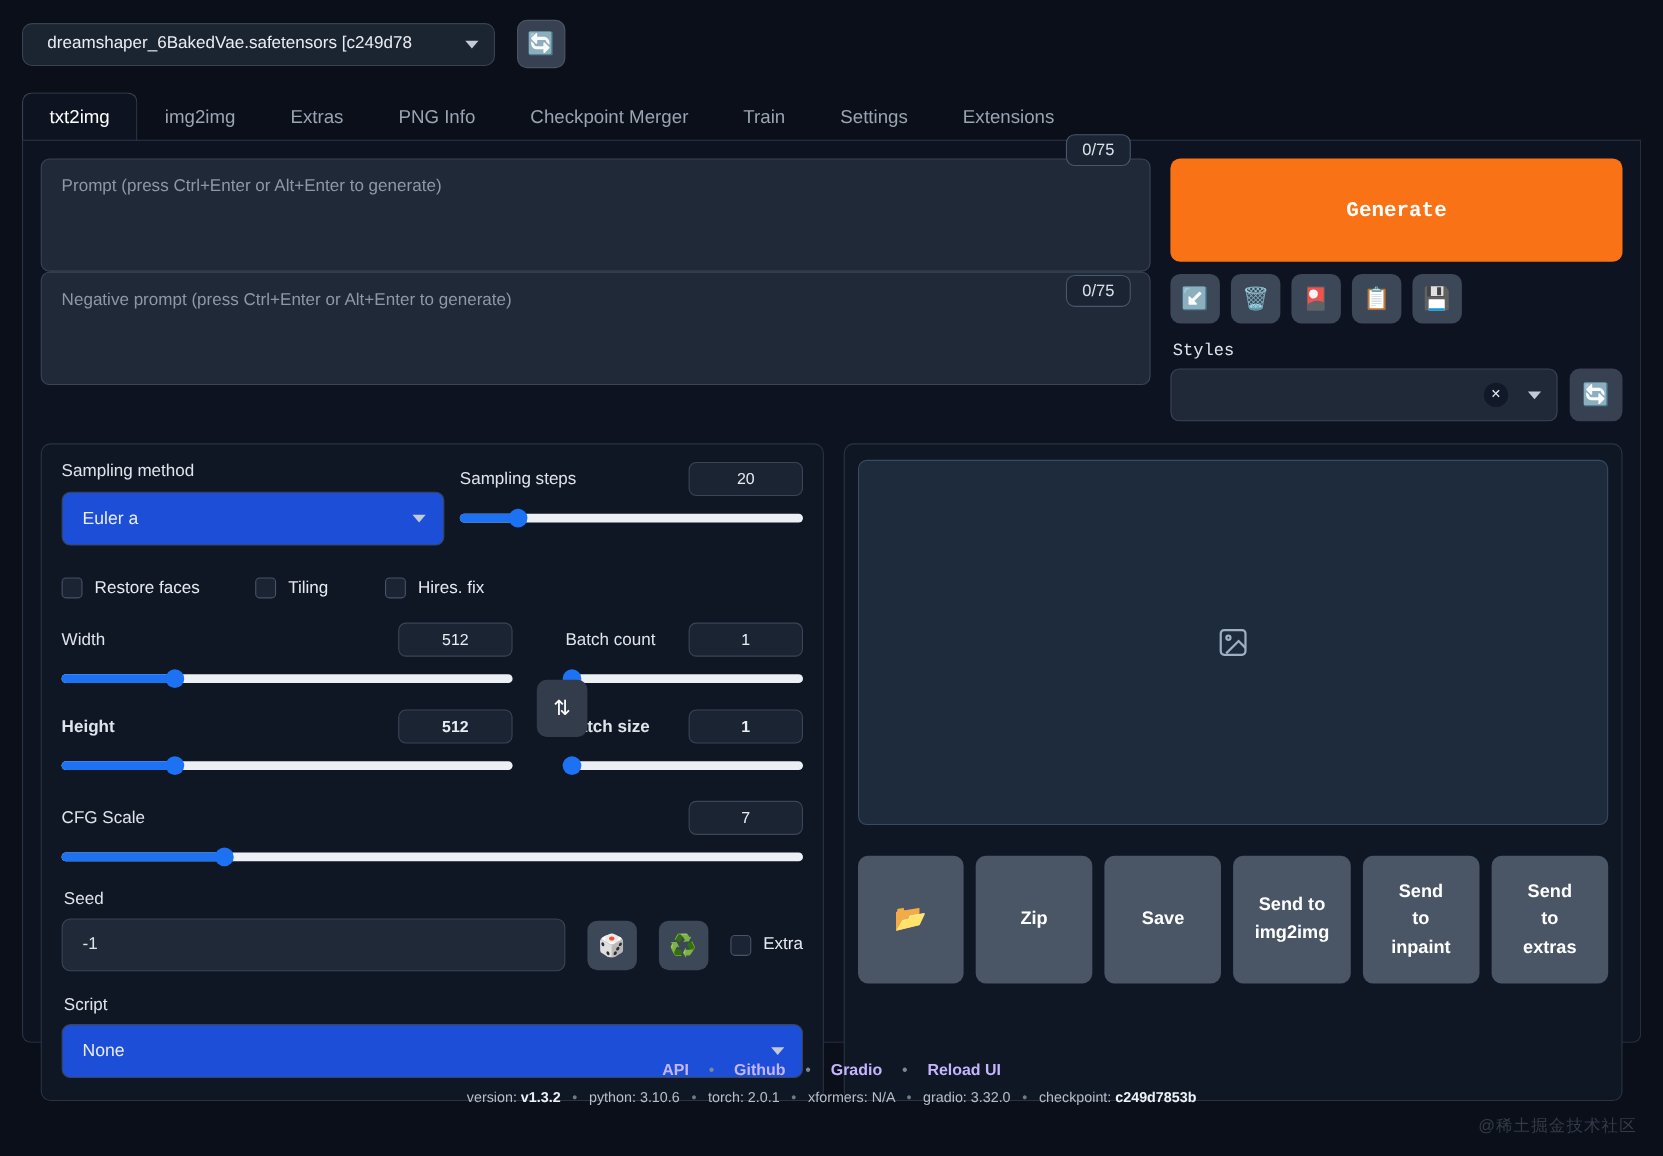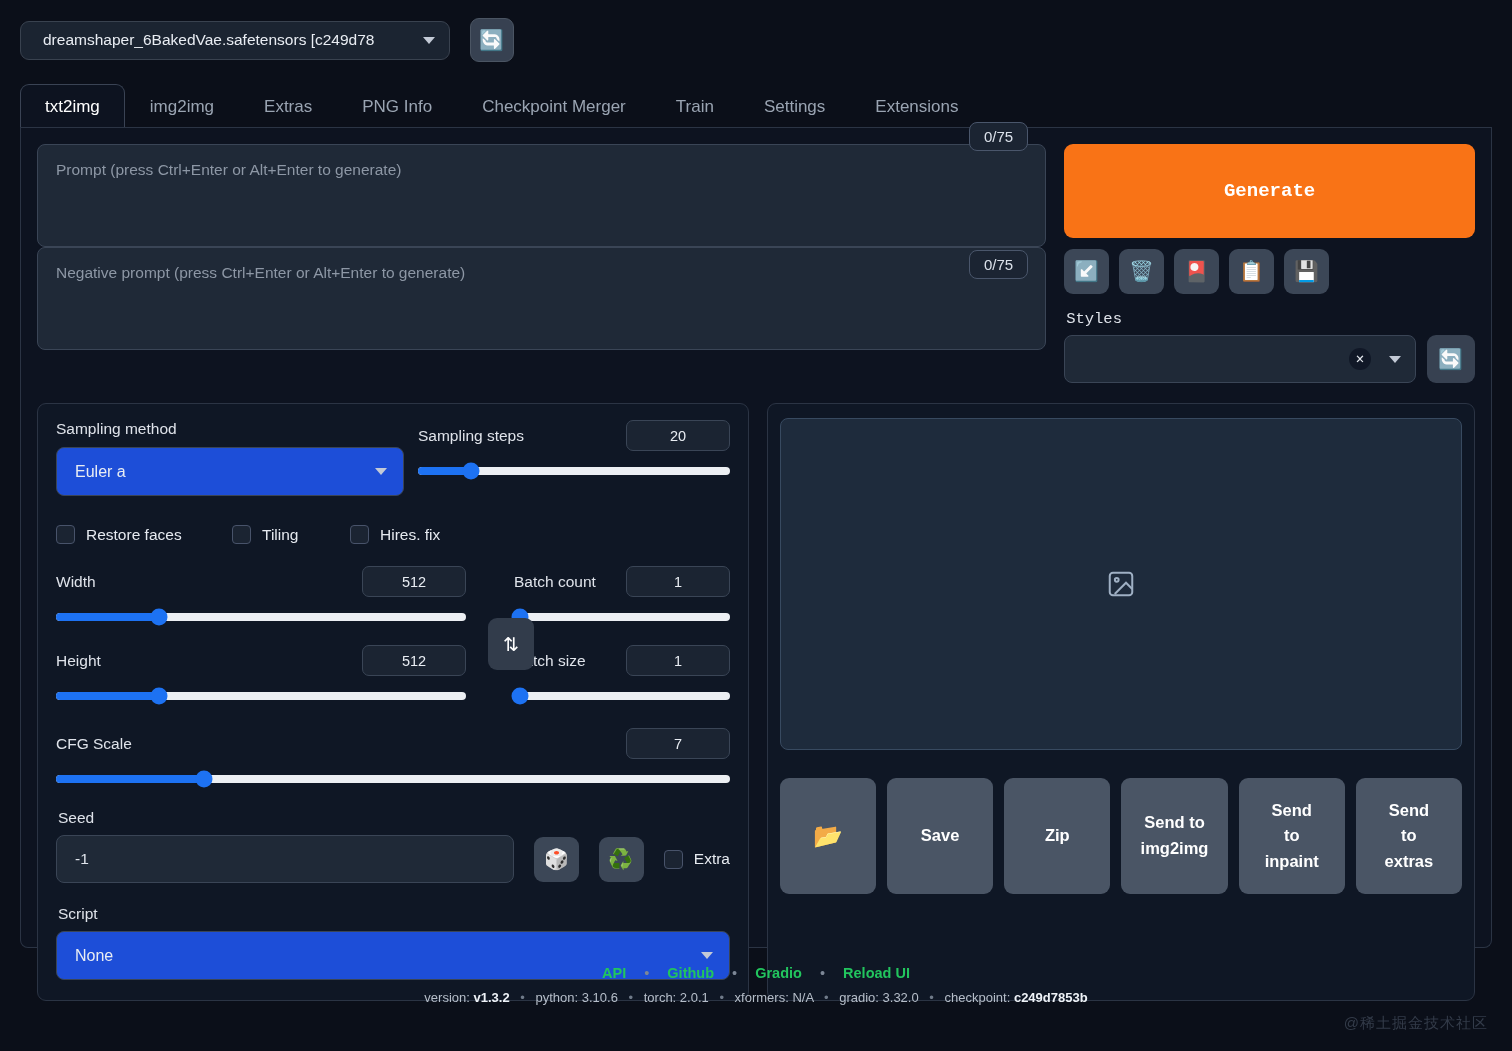--- a/index.html
+++ b/index.html
@@ -134,21 +134,21 @@
   .dims { display: flex; gap: 0; margin-top: 22px; position: relative; }
   .dims-left { width: 410px; }
   .dims-right { flex: 1; padding-left: 48px; }
   .swap-btn {
     position: absolute; left: 432px; top: 52px;
     width: 46px; height: 52px; border-radius: 9px; background: #323c4b;
     display: flex; align-items: center; justify-content: center; z-index: 4;
     font-size: 19px; color: #ffffff;
   }
   .blk { margin-bottom: 4px; }
-  .blk + .blk { margin-top: 24px; }
+  .blk + .blk { margin-top: 24px; font-weight: bold; }
 
   .seed-label { font-size: 15.5px; color: #dfe3ea; margin: 26px 0 8px 2px; }
   .seed-row { display: flex; align-items: center; gap: 20px; }
   .seed-input {
     width: 458px; height: 48px; background: #1f2937; border: 1px solid #3a4556;
     border-radius: 8px; display: flex; align-items: center; padding-left: 18px;
     font-size: 15.5px; color: #dfe4eb;
   }
   .seed-btn {
     width: 45px; height: 45px; border-radius: 9px; background: #3c4757;
@@ -171,21 +171,21 @@
     flex: 1; height: 116px; background: #4a5565; border-radius: 9px;
     display: flex; align-items: center; justify-content: center; text-align: center;
     color: #ffffff; font-size: 16.5px; font-weight: bold; line-height: 1.55; padding: 0 6px;
   }
   .action-btn.folder { flex: 0 0 96px; font-size: 24px; }
 
   
   .footer { text-align: center; margin-top: 17px; }
   .footer-links { font-size: 14.5px; font-weight: bold; color: #e8ecf2; }
   .footer-links .sep { color: #7d8796; font-weight: normal; margin: 0 14px; }
-  .footer-links a { color: #22c55e; text-decoration: none; }
+  .footer-links a { color: #c4b5fd; text-decoration: none; }
   .footer-vers { font-size: 13px; color: #b6bec9; margin-top: 9px; }
   .footer-vers b { color: #eef2f7; }
   .footer-vers .dot { color: #6f7a89; margin: 0 7px; }
   .watermark {
     position: absolute; right: 24px; bottom: 18px;
     font-size: 15px; color: #333b49; letter-spacing: 1px;
   }
 </style>
 </head>
 <body>
@@ -387,22 +387,22 @@
           <svg class="ph-icon" viewBox="0 0 24 24" fill="none" stroke="#9fb0c4" stroke-width="1.6">
             <rect x="3" y="3" width="18" height="18" rx="2.5"></rect>
             <circle cx="8.6" cy="8.6" r="1.5"></circle>
             <path d="M21 16l-5-5-9 9"></path>
           </svg>
         </div>
         <div class="action-row">
           <div class="action-btn folder">
             <span>📂</span>
           </div>
+          <div class="action-btn">Zip</div>
           <div class="action-btn">Save</div>
-          <div class="action-btn">Zip</div>
           <div class="action-btn multiline">Send to<br>img2img</div>
           <div class="action-btn multiline">Send<br>to<br>inpaint</div>
           <div class="action-btn multiline">Send<br>to<br>extras</div>
         </div>
       </div>
     </div>
   </div>
 
   <div class="footer">
     <div class="footer-links">

